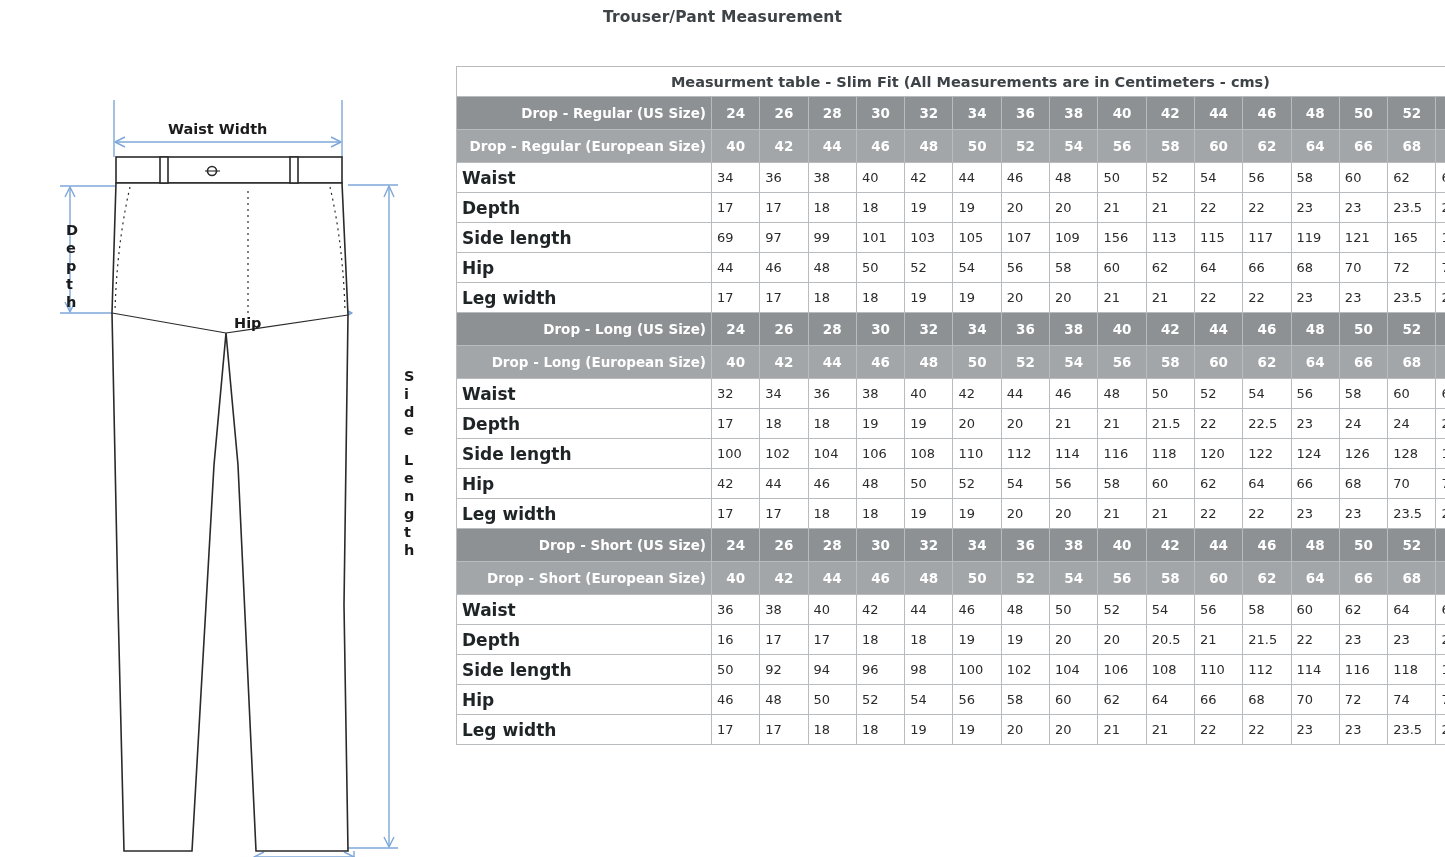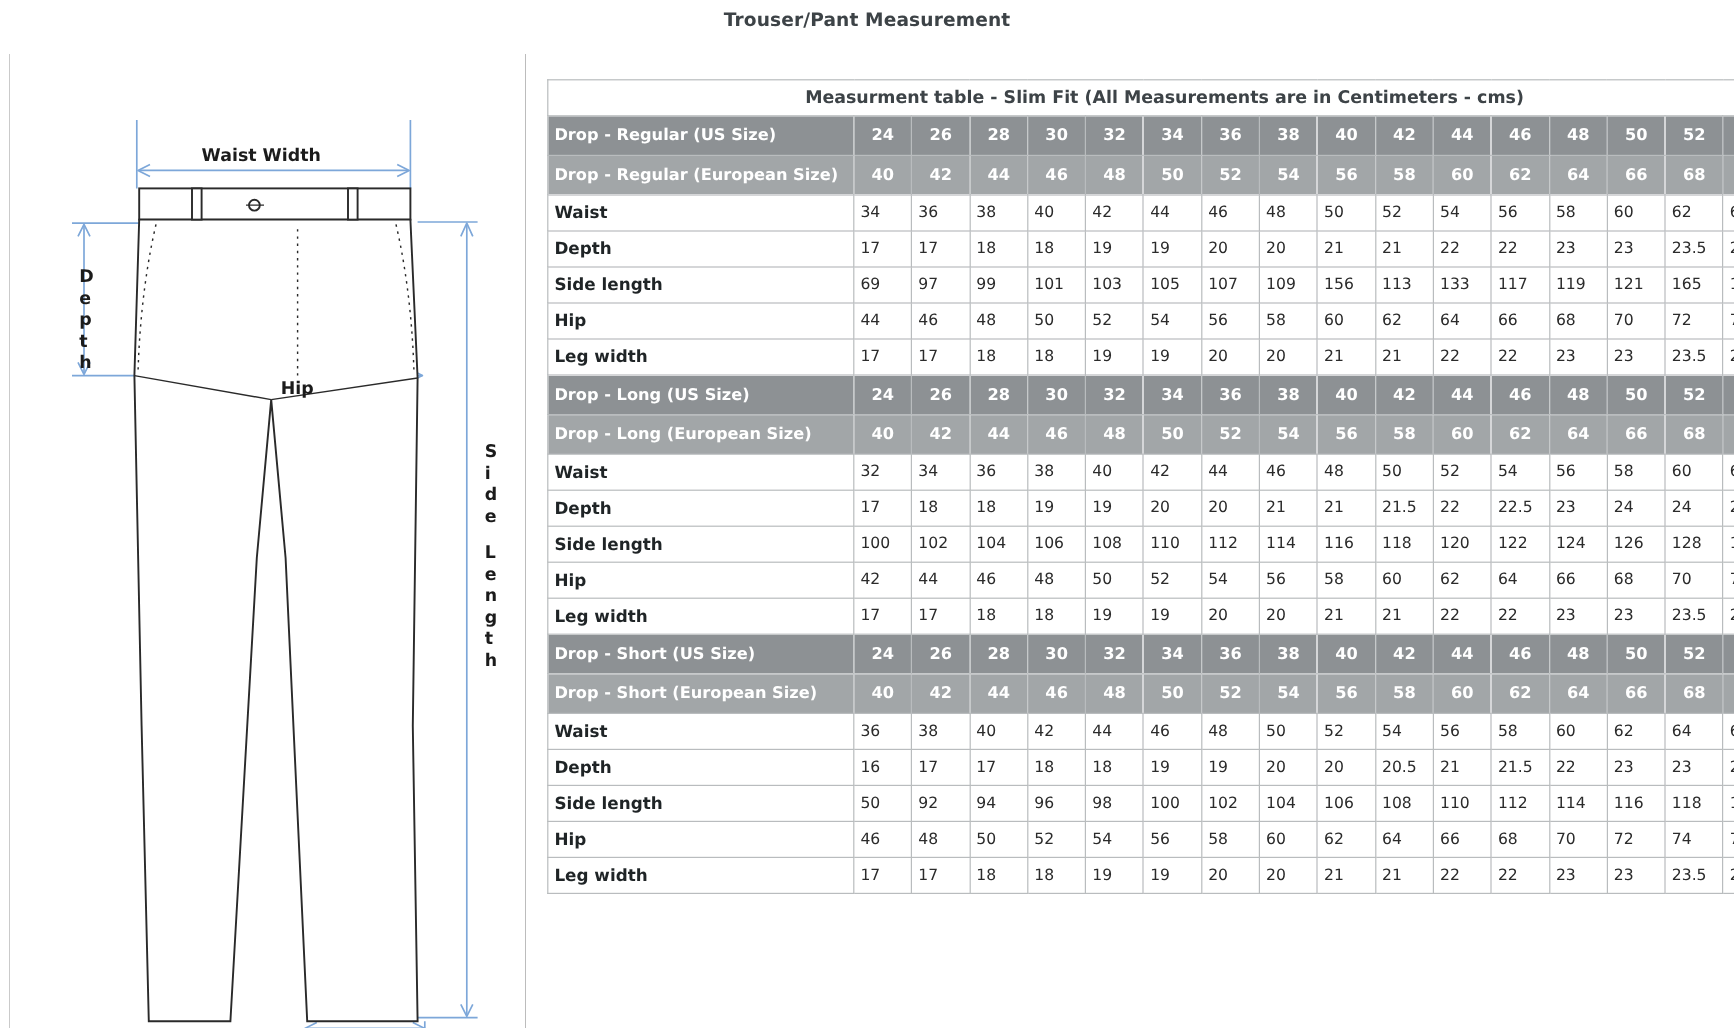--- a/index.html
+++ b/index.html
@@ -75,30 +75,30 @@
   }
   tr.grouphdr td {
     background: #8d9194;
     color: #ffffff;
     font-weight: bold;
     text-align: center;
     font-size: 13.5px;
     height: 32px;
   }
   tr.grouphdr td.rowlabel {
-    text-align: left;
+    text-align: right;
   }
   tr.grouphdr.alt td {
     background: #a2a6a8;
     margin-top: 16px;
   }
   td.rowlabel {
     font-weight: bold;
     color: #1f2426;
-    font-size: 14px;
+    font-size: 17px;
     text-align: left;
     padding-left: 8px;
   }
   td.val {
     text-align: left;
     padding-left: 6px;
     font-size: 13px;
   }
   .col-label { width: 255px; }
   .col-v { width: 48.3px; }
@@ -305,21 +305,21 @@
             <td class="val">69</td>
             <td class="val">97</td>
             <td class="val">99</td>
             <td class="val">101</td>
             <td class="val">103</td>
             <td class="val">105</td>
             <td class="val">107</td>
             <td class="val">109</td>
             <td class="val">156</td>
             <td class="val">113</td>
-            <td class="val">133</td>
+            <td class="val">115</td>
             <td class="val">117</td>
             <td class="val">119</td>
             <td class="val">121</td>
             <td class="val">165</td>
             <td class="val">125</td>
           </tr>
           <tr>
             <td class="rowlabel">Hip</td>
             <td class="val">44</td>
             <td class="val">46</td>

